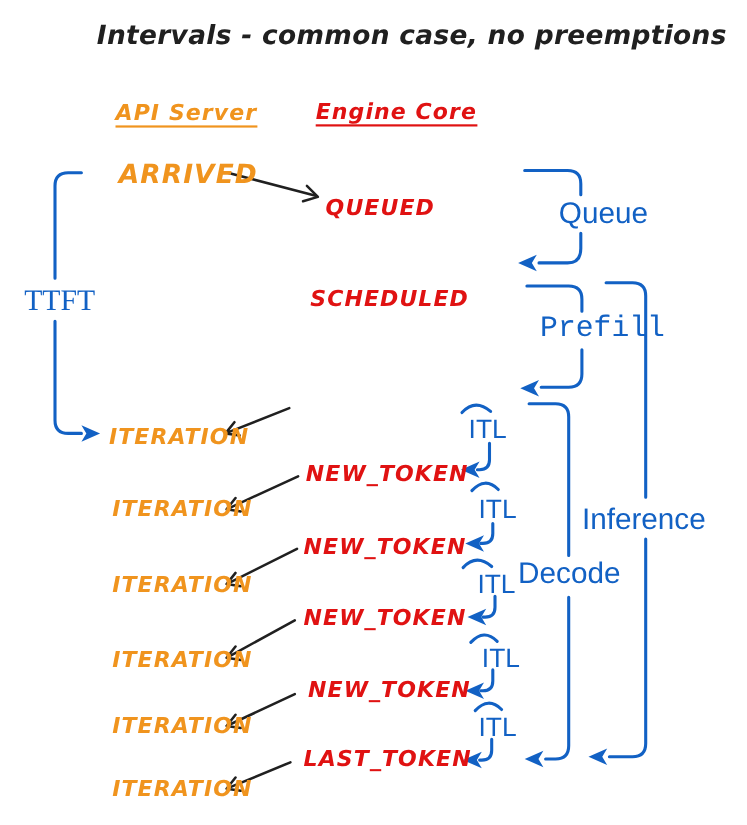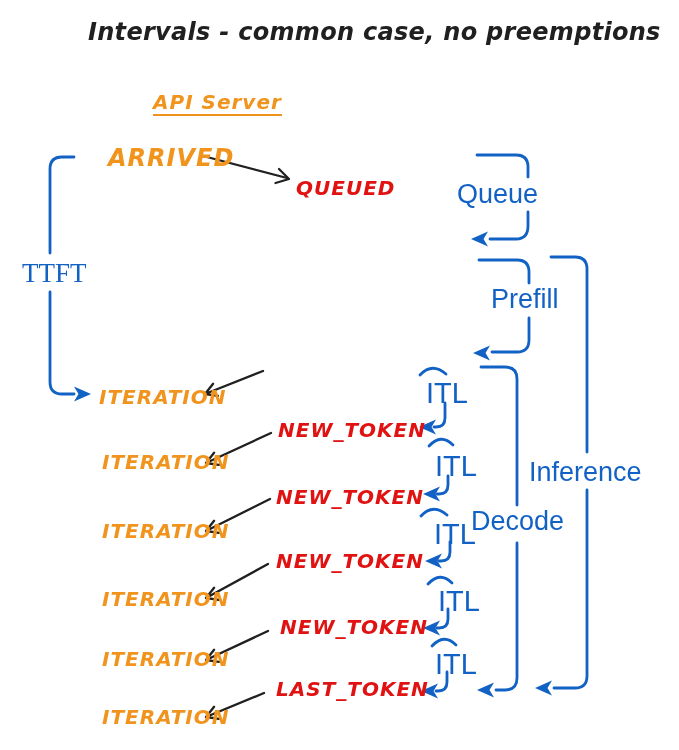--- a/index.html
+++ b/index.html
@@ -19,33 +19,33 @@
   #wires { position:absolute; left:0; top:0; width:679px; height:750px; }
   .lbl { position:absolute; line-height:1; white-space:nowrap; }
   .hand {
     font-family:"DejaVu Sans", sans-serif;
     font-style:italic; font-weight:600; letter-spacing:1px;
   }
   .title {
     font-size:24px; font-weight:700; letter-spacing:0.3px; color:var(--ink);
   }
   .colhead {
-    font-size:20px; font-weight:700; padding-bottom:2px;margin-left:48px;
+    font-size:20px; font-weight:700; padding-bottom:2px;
   }
   .api-col   { color:var(--orange); }
   .engine-col{ color:var(--red); }
   .colhead.api-col   { border-bottom:2px solid var(--orange); }
   .colhead.engine-col{ border-bottom:2px solid var(--red); }
   .event { font-size:20px; }
   .event.arrived { font-size:24px; }
   .interval {
     font-family:"Liberation Sans", sans-serif;
     color:var(--blue); font-size:27px; font-weight:400;
   }
-  .itl { font-size:29px; }
+  .itl { font-size:24px; }
   .bluewire { stroke:var(--blue); stroke-width:2.8; fill:none; stroke-linecap:round; }
   .bluedart { fill:var(--blue); stroke:none; }
   .blkwire  { stroke:var(--ink); stroke-width:2.3; fill:none; stroke-linecap:round; stroke-linejoin:round; }
 </style>
 </head>
 <body>
 
 <div id="canvas">
 
   <svg id="wires" viewBox="0 0 679 750" xmlns="http://www.w3.org/2000/svg">
@@ -97,39 +97,41 @@
     <path class="blkwire" d="M 271,433 L 206,463 M 218.9,464.9 L 206,463 L 214.1,452.8"></path>
     <path class="blkwire" d="M 270,499 L 206,531 M 218.9,532.9 L 206,531 L 214.1,520.8"></path>
     <path class="blkwire" d="M 268,564 L 206,598 M 218.9,599.9 L 206,598 L 214.1,587.8"></path>
     <path class="blkwire" d="M 268,631 L 206,660 M 218.9,661.9 L 206,660 L 214.1,649.8"></path>
     <path class="blkwire" d="M 264,693 L 206,717 M 218.9,718.9 L 206,717 L 214.1,706.8"></path>
   </svg>
 
   <div class="lbl hand title" style="left:88px; top:20px;">Intervals - common case, no preemptions</div>
 
   <div class="lbl hand colhead api-col" style="left:105px; top:92px;">API Server</div>
+  <div class="lbl hand colhead engine-col" style="left:287px; top:91px;">Engine Core</div>
 
   <div class="lbl hand event arrived api-col" style="left:108px; top:146px;">ARRIVED</div>
   <div class="lbl hand event api-col" style="left:99px;  top:387px;">ITERATION</div>
   <div class="lbl hand event api-col" style="left:102px; top:452px;">ITERATION</div>
   <div class="lbl hand event api-col" style="left:102px; top:521px;">ITERATION</div>
   <div class="lbl hand event api-col" style="left:102px; top:589px;">ITERATION</div>
   <div class="lbl hand event api-col" style="left:102px; top:649px;">ITERATION</div>
   <div class="lbl hand event api-col" style="left:102px; top:707px;">ITERATION</div>
 
   <div class="lbl hand event engine-col" style="left:296px; top:178px;">QUEUED</div>
+  <div class="lbl hand event engine-col" style="left:282px; top:261px;">SCHEDULED</div>
   <div class="lbl hand event engine-col" style="left:278px; top:420px;">NEW_TOKEN</div>
   <div class="lbl hand event engine-col" style="left:276px; top:487px;">NEW_TOKEN</div>
   <div class="lbl hand event engine-col" style="left:276px; top:551px;">NEW_TOKEN</div>
   <div class="lbl hand event engine-col" style="left:280px; top:617px;">NEW_TOKEN</div>
   <div class="lbl hand event engine-col" style="left:276px; top:679px;font-style:italic;">LAST_TOKEN</div>
 
   <div class="lbl interval" style="left:22px;  top:260px;font-family:Liberation Serif, serif;">TTFT</div>
-  <div class="lbl interval" style="left:457px; top:181px;">Queue</div>
-  <div class="lbl interval" style="left:491px; top:286px;">Prefill</div>
+  <div class="lbl interval" style="left:508px; top:181px;">Queue</div>
+  <div class="lbl interval" style="left:491px; top:286px;font-family:Liberation Mono, monospace;">Prefill</div>
   <div class="lbl interval" style="left:529px; top:459px;">Inference</div>
   <div class="lbl interval" style="left:471px; top:508px;">Decode</div>
 
   <div class="lbl interval itl" style="left:426px; top:379px;">ITL</div>
   <div class="lbl interval itl" style="left:435px; top:452px;">ITL</div>
   <div class="lbl interval itl" style="left:434px; top:520px;">ITL</div>
   <div class="lbl interval itl" style="left:438px; top:587px;">ITL</div>
   <div class="lbl interval itl" style="left:435px; top:650px;">ITL</div>
 
 </div>

